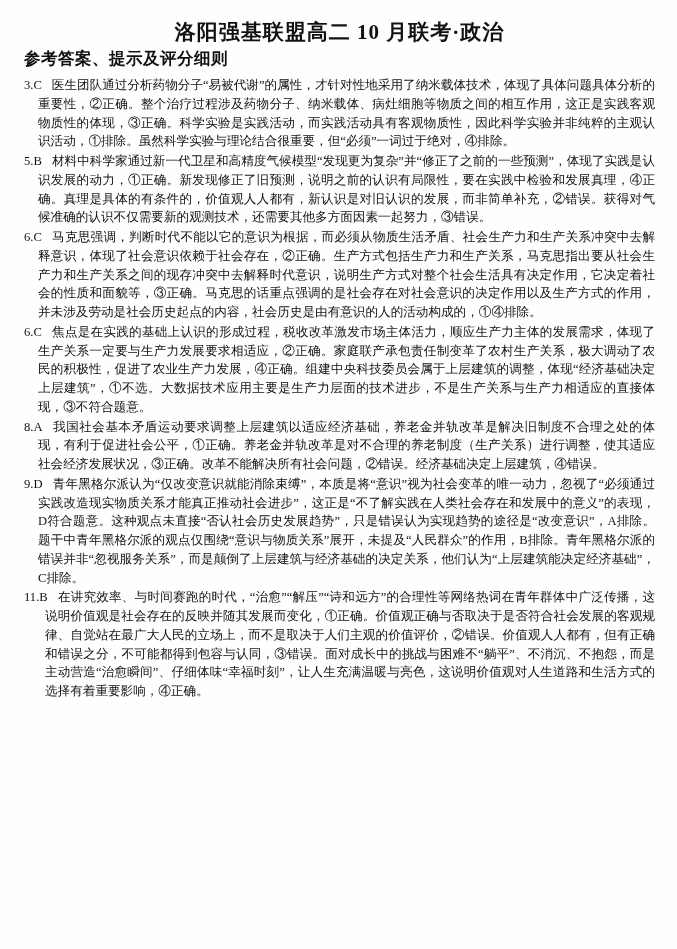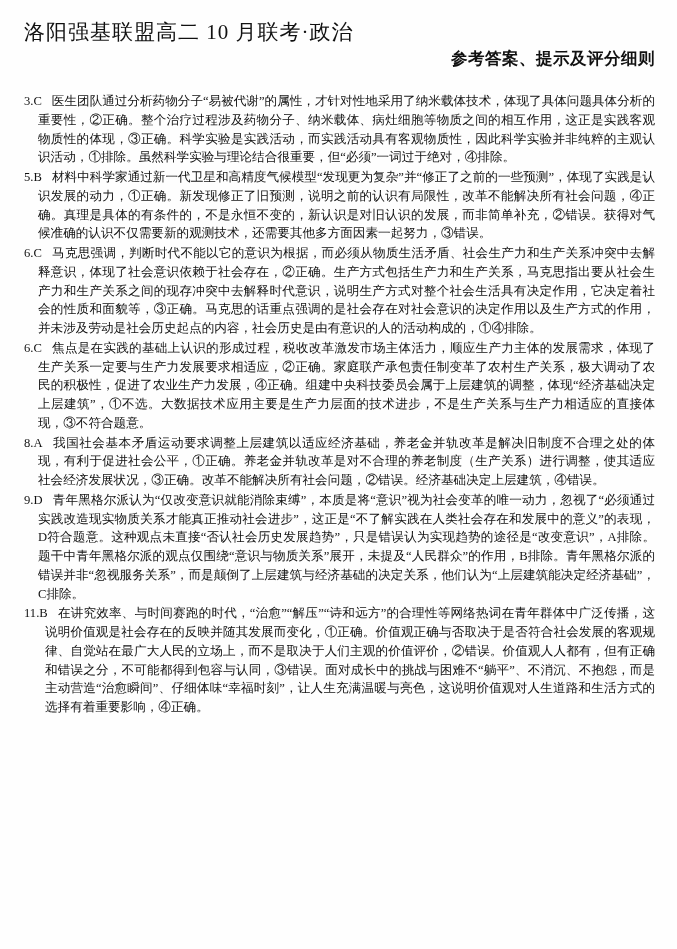--- a/index.html
+++ b/index.html
@@ -12,30 +12,31 @@
     height: 949px;
     margin: 0 auto;
     background: #fefefe;
     color: #111111;
     font-family: "Liberation Serif", "DejaVu Serif", serif;
     box-sizing: border-box;
     padding: 14px 22px 10px 24px;
     overflow: hidden;
   }
   .doc-title {
+    text-align: center;
     font-size: 21px;
-    font-weight: normal;
+    font-weight: bold;
     margin: 4px 0 2px 0;
     letter-spacing: 1px;
   }
   .doc-subtitle {
-    text-align: right;
+    text-align: left;
     font-size: 16.5px;
     font-weight: bold;
-    margin: 2px 0 22px 0;
+    margin: 2px 0 6px 0;
     letter-spacing: 0.5px;
   }
   .answers {
     font-size: 12.6px;
     line-height: 1.49;
   }
   .ans {
     margin: 0 0 1px 0;
     text-align: justify;
     text-justify: inter-ideograph;
@@ -53,20 +54,20 @@
 </style>
 </head>
 <body>
 
 <div class="page">
   <h1 class="doc-title">洛阳强基联盟高二 10 月联考·政治</h1>
   <h2 class="doc-subtitle">参考答案、提示及评分细则</h2>
 
   <div class="answers">
     <p class="ans"><span class="num">3.C</span><span>医生团队通过分析药物分子“易被代谢”的属性，才针对性地采用了纳米载体技术，体现了具体问题具体分析的重要性，②正确。整个治疗过程涉及药物分子、纳米载体、病灶细胞等物质之间的相互作用，这正是实践客观物质性的体现，③正确。科学实验是实践活动，而实践活动具有客观物质性，因此科学实验并非纯粹的主观认识活动，①排除。虽然科学实验与理论结合很重要，但“必须”一词过于绝对，④排除。</span></p>
-    <p class="ans"><span class="num">5.B</span><span>材料中科学家通过新一代卫星和高精度气候模型“发现更为复杂”并“修正了之前的一些预测”，体现了实践是认识发展的动力，①正确。新发现修正了旧预测，说明之前的认识有局限性，改革不能解决所有社会问题，④正确。真理是具体的有条件的，不是永恒不变的，新认识是对旧认识的发展，而非简单补充，②错误。获得对气候准确的认识不仅需要新的观测技术，还需要其他多方面因素一起努力，③错误。</span></p>
+    <p class="ans"><span class="num">5.B</span><span>材料中科学家通过新一代卫星和高精度气候模型“发现更为复杂”并“修正了之前的一些预测”，体现了实践是认识发展的动力，①正确。新发现修正了旧预测，说明之前的认识有局限性，要在实践中检验和发展真理，④正确。真理是具体的有条件的，价值观人人都有，新认识是对旧认识的发展，而非简单补充，②错误。获得对气候准确的认识不仅需要新的观测技术，还需要其他多方面因素一起努力，③错误。</span></p>
     <p class="ans"><span class="num">6.C</span><span>马克思强调，判断时代不能以它的意识为根据，而必须从物质生活矛盾、社会生产力和生产关系冲突中去解释意识，体现了社会意识依赖于社会存在，②正确。生产方式包括生产力和生产关系，马克思指出要从社会生产力和生产关系之间的现存冲突中去解释时代意识，说明生产方式对整个社会生活具有决定作用，它决定着社会的性质和面貌等，③正确。马克思的话重点强调的是社会存在对社会意识的决定作用以及生产方式的作用，并未涉及劳动是社会历史起点的内容，社会历史是由有意识的人的活动构成的，①④排除。</span></p>
     <p class="ans"><span class="num">6.C</span><span>焦点是在实践的基础上认识的形成过程，税收改革激发市场主体活力，顺应生产力主体的发展需求，体现了生产关系一定要与生产力发展要求相适应，②正确。家庭联产承包责任制变革了农村生产关系，极大调动了农民的积极性，促进了农业生产力发展，④正确。组建中央科技委员会属于上层建筑的调整，体现“经济基础决定上层建筑”，①不选。大数据技术应用主要是生产力层面的技术进步，不是生产关系与生产力相适应的直接体现，③不符合题意。</span></p>
     <p class="ans"><span class="num">8.A</span><span>我国社会基本矛盾运动要求调整上层建筑以适应经济基础，养老金并轨改革是解决旧制度不合理之处的体现，有利于促进社会公平，①正确。养老金并轨改革是对不合理的养老制度（生产关系）进行调整，使其适应社会经济发展状况，③正确。改革不能解决所有社会问题，②错误。经济基础决定上层建筑，④错误。</span></p>
     <p class="ans"><span class="num">9.D</span><span>青年黑格尔派认为“仅改变意识就能消除束缚”，本质是将“意识”视为社会变革的唯一动力，忽视了“必须通过实践改造现实物质关系才能真正推动社会进步”，这正是“不了解实践在人类社会存在和发展中的意义”的表现，D符合题意。这种观点未直接“否认社会历史发展趋势”，只是错误认为实现趋势的途径是“改变意识”，A排除。题干中青年黑格尔派的观点仅围绕“意识与物质关系”展开，未提及“人民群众”的作用，B排除。青年黑格尔派的错误并非“忽视服务关系”，而是颠倒了上层建筑与经济基础的决定关系，他们认为“上层建筑能决定经济基础”，C排除。</span></p>
     <p class="ans wide"><span class="num">11.B</span><span>在讲究效率、与时间赛跑的时代，“治愈”“解压”“诗和远方”的合理性等网络热词在青年群体中广泛传播，这说明价值观是社会存在的反映并随其发展而变化，①正确。价值观正确与否取决于是否符合社会发展的客观规律、自觉站在最广大人民的立场上，而不是取决于人们主观的价值评价，②错误。价值观人人都有，但有正确和错误之分，不可能都得到包容与认同，③错误。面对成长中的挑战与困难不“躺平”、不消沉、不抱怨，而是主动营造“治愈瞬间”、仔细体味“幸福时刻”，让人生充满温暖与亮色，这说明价值观对人生道路和生活方式的选择有着重要影响，④正确。</span></p>
   </div>
 </div>
 
 </body></html>

